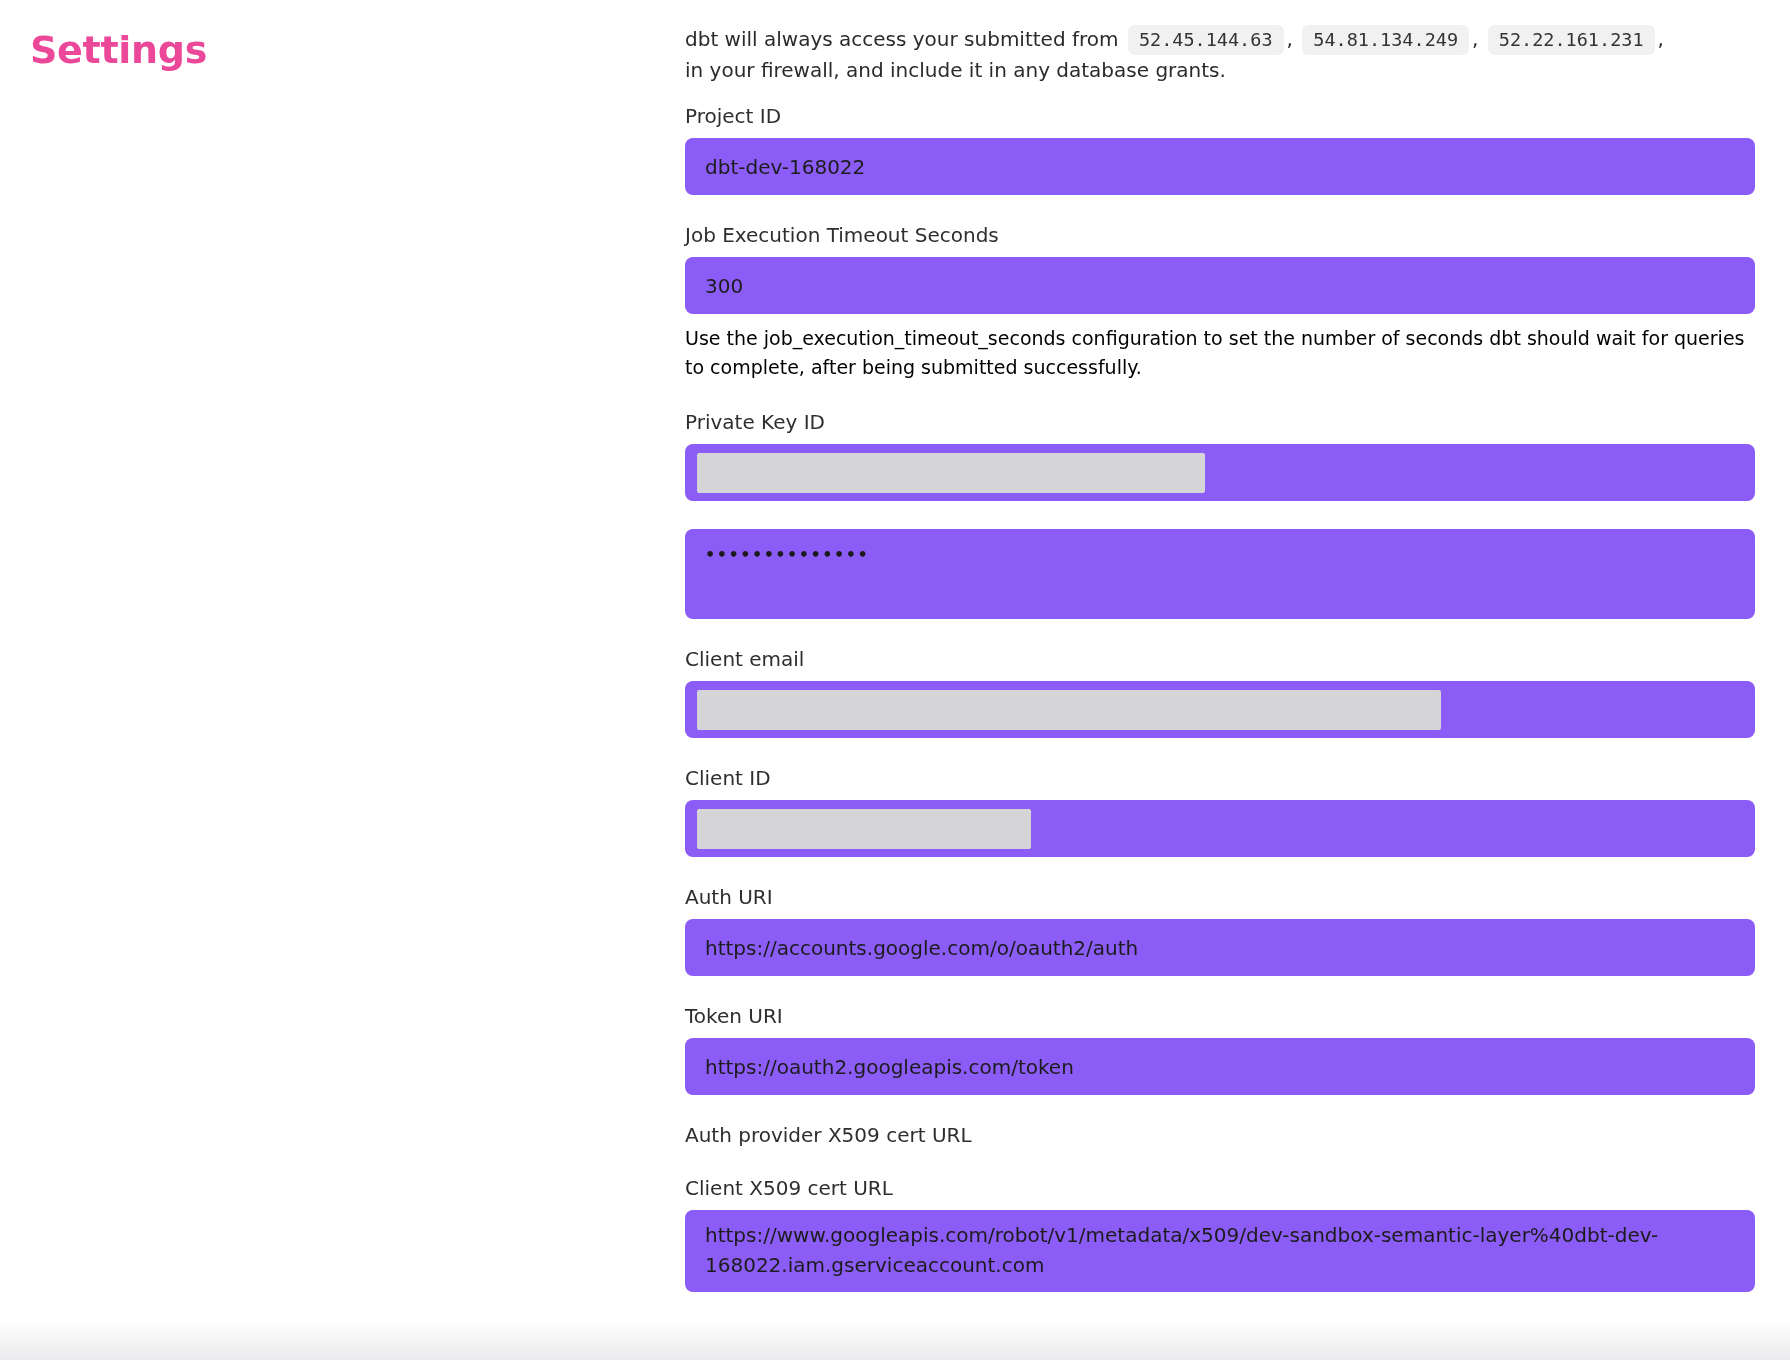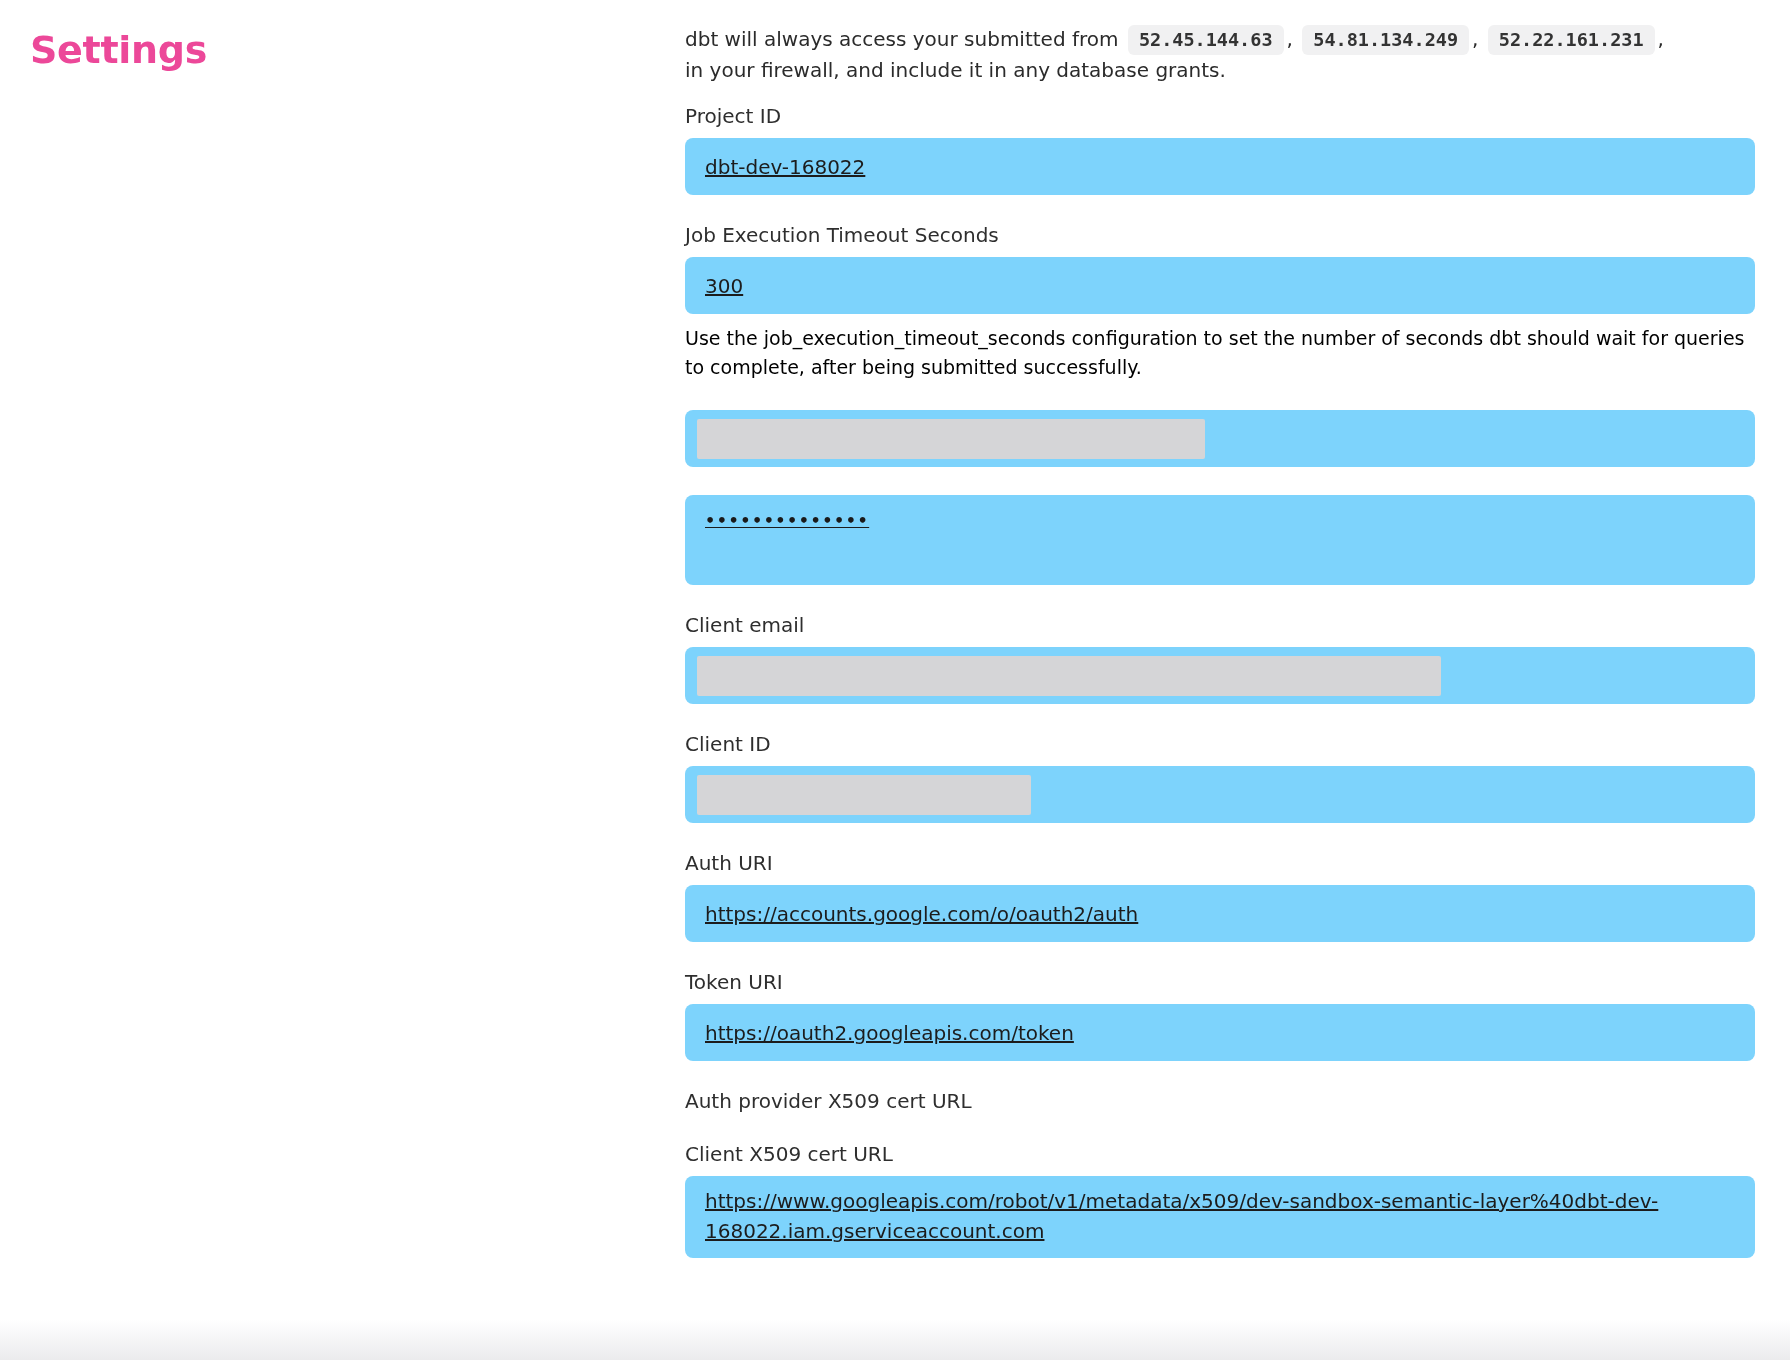--- a/index.html
+++ b/index.html
@@ -29,42 +29,40 @@
   .ip-chip {
     font-family: "DejaVu Sans Mono", "Liberation Mono", monospace;
     font-size: 18.5px;
     color: #333333;
     background: #f1f1f2;
     border-radius: 6px;
     padding: 2px 11px 3px;
     margin: 0 3px;
     display: inline-block;
     line-height: 25px;
-    font-weight: bold;
   }
   
   .field { margin-bottom: 28px; }
   .field-label {
     font-size: 20px;
     font-weight: 500;
     color: #2e2e2e;
     margin-bottom: 9px;
     line-height: 25px;
   }
   .input-box {
-    background: #7dd3fc;
+    background: #8b5cf6;
     border-radius: 8px;
     min-height: 57px;
     display: flex;
     align-items: center;
     padding: 0 20px;
     font-size: 20px;
     color: #1c1c1c;
     cursor: text;
-    text-decoration: underline;
   }
   .input-box.redacted-field { padding: 0 12px; }
   .redacted-block {
     height: 40px;
     background: #d5d5d7;
     border-radius: 2px;
   }
   .input-box.key-area {
     height: 90px;
     align-items: flex-start;
@@ -115,20 +113,21 @@
         </div>
       </div>
       <div class="field">
         <div class="field-label">Job Execution Timeout Seconds</div>
         <div class="input-box" role="textbox">
           <span>300</span>
         </div>
         <div class="field-help">Use the job_execution_timeout_seconds configuration to set the number of seconds dbt should wait for queries to complete, after being submitted successfully.</div>
       </div>
       <div class="field">
+        <div class="field-label">Private Key ID</div>
         <div class="input-box redacted-field" role="textbox">
           <div class="redacted-block" style="width: 508px;"></div>
         </div>
       </div>
       <div class="field">
         <div class="input-box key-area" role="textbox">
           <span class="masked-dots">••••••••••••••</span>
         </div>
       </div>
       <div class="field">

